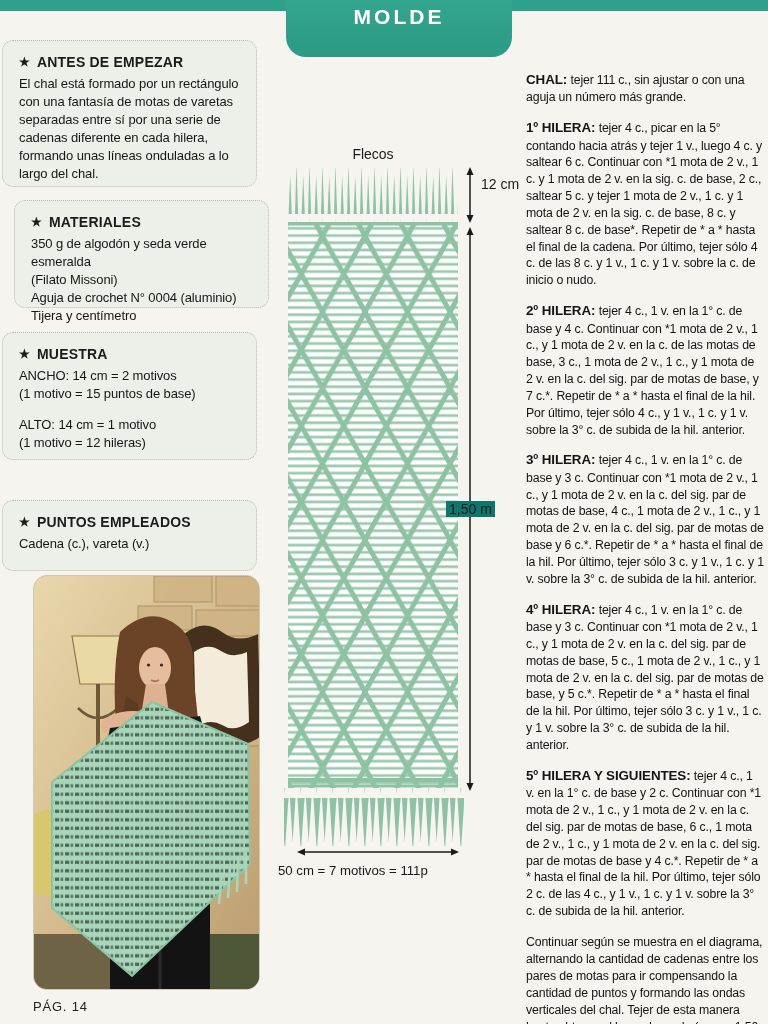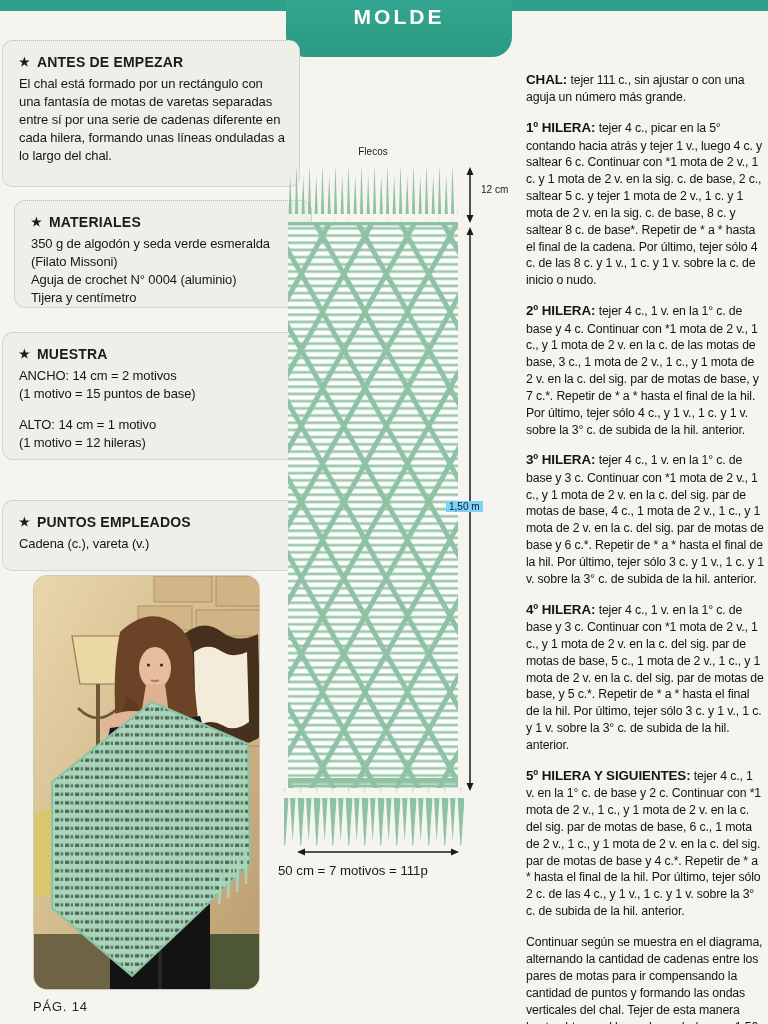--- a/index.html
+++ b/index.html
@@ -15,33 +15,33 @@
     position:absolute; left:286px; top:0; width:226px; height:57px;
     background:linear-gradient(#34a58e,#2c9a84);
     border-radius:0 0 20px 20px;
     display:flex; align-items:flex-end; justify-content:center; padding-bottom:28px;
   }
   .molde-tab .tab-label {
     color:#fff; font-weight:bold; font-size:21px; letter-spacing:3px;
   }
   
   .info-box {
-    position:absolute; left:2px; width:298px;
+    position:absolute; left:2px; width:255px;
     background:#edf0e8; border:1px dotted #b5bbac; border-radius:11px;
     padding:13px 14px 2px 16px;
   }
   .box-title { font-size:14px; font-weight:bold; letter-spacing:.2px; margin-bottom:5px; }
   .box-title .star { font-size:12px; margin-right:7px; position:relative; top:-1px; }
   .box-line, .box-body { font-size:13px; line-height:1.38; letter-spacing:-.1px; color:#161616; }
   .group-gap { height:13px; }
   
-  .diagram-label { position:absolute; font-size:10px; color:#1a1a1a; }
+  .diagram-label { position:absolute; font-size:14px; color:#1a1a1a; }
   .lbl-flecos { left:287px; top:146px; width:172px; text-align:center; }
-  .lbl-12cm   { left:481px; top:184px; }
-  .lbl-150m   { left:446px; top:501px; background:#7dd3fc; padding:0 3px; }
+  .lbl-12cm   { left:481px; top:176px; }
+  .lbl-150m   { left:446px; top:501px; background:#0f766e; padding:0 3px; }
   .lbl-width  { left:278px; top:863px; width:204px; font-size:13.2px; }
   .diagram-svg { position:absolute; left:280px; top:160px; }
   
   .photo {
     position:absolute; left:33px; top:575px; width:227px; height:415px;
     border-radius:14px; overflow:hidden; border:1px solid #cfc9b8;
     background:#c8ab7d;
   }
   .photo svg { display:block; }
   

